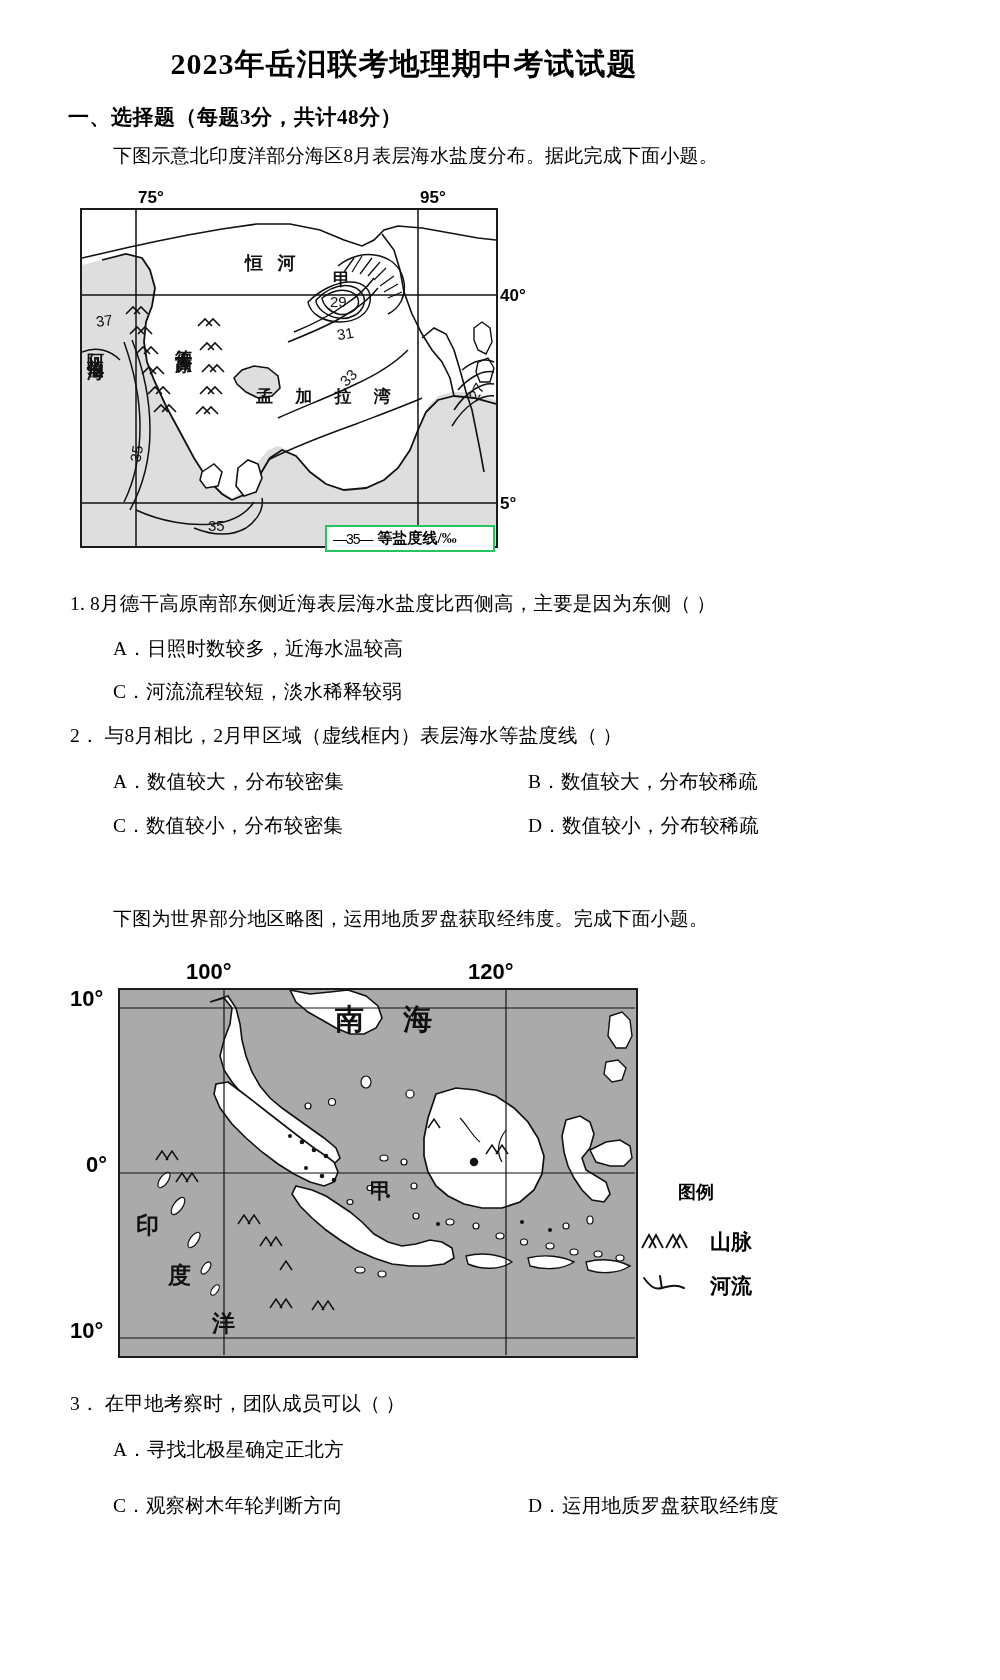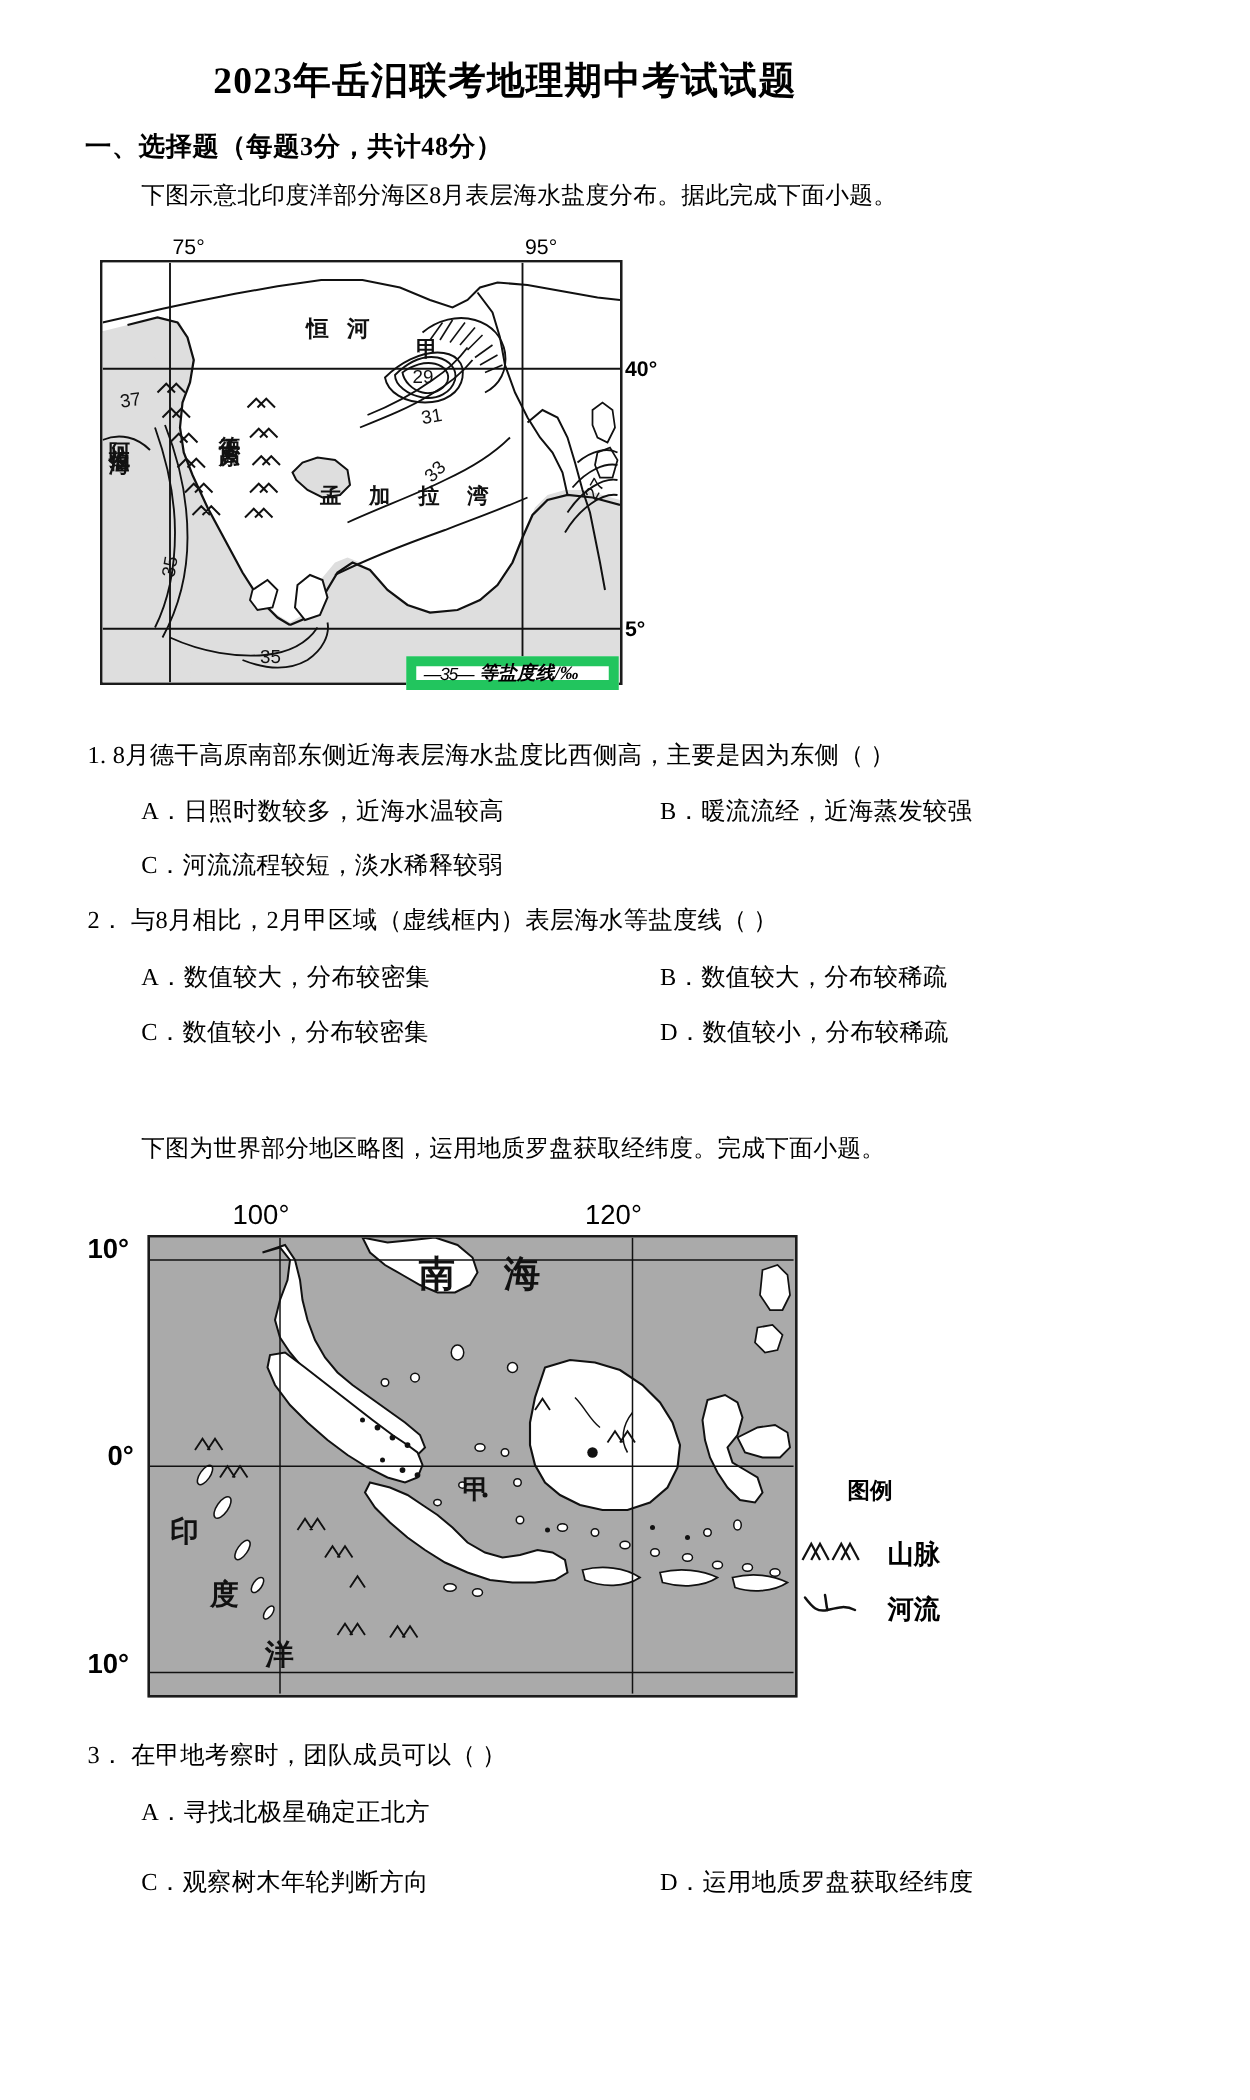--- a/index.html
+++ b/index.html
@@ -71,21 +71,21 @@
     background: #dedede;
     box-sizing: border-box;
     overflow: hidden;
   }
   #map1 svg, #map2 svg { display: block; }
 
   .lon-lab {
     position: absolute;
     font-size: 17px;
     font-family: "Liberation Sans", sans-serif;
-    font-weight: normal;
+    font-weight: bold;
   }
   .lat-lab {
     position: absolute;
     font-size: 17px;
     font-family: "Liberation Sans", sans-serif;
     font-weight: bold;
   }
 
   .map-cn {
     position: absolute;
@@ -105,28 +105,27 @@
     color: #111;
   }
 
   
   #legend1 {
     position: absolute;
     left: 325px;
     top: 525px;
     width: 170px;
     height: 27px;
-    border: 8px solid #22c55e;
+    border: 2px solid #22c55e;
     background: #ffffff;
     box-sizing: border-box;
     display: flex;
     align-items: center;
     padding-left: 6px;
     gap: 5px;
-    font-style: italic;
   }
   .leg-sym {
     font-size: 14px;
     font-family: "Liberation Sans", sans-serif;
     white-space: nowrap;
     letter-spacing: -1px;
   }
   .leg-txt {
     font-size: 15px;
     font-weight: bold;
@@ -336,23 +335,20 @@
     <span class="leg-sym">—35—</span>
     <span class="leg-txt">等盐度线/‰</span>
   </div>
 
   <div class="q-line" style="left:70px; top:590px;">
     <span>1.</span>
     <span>8月德干高原南部东侧近海表层海水盐度比西侧高，主要是因为东侧（   ）</span>
   </div>
   <div class="opt" style="left:113px; top:635px;">
     <span>A．</span><span>日照时数较多，近海水温较高</span>
-  </div>
-  <div class="opt" style="left:528px; top:635px;">
-    <span>B．</span><span>暖流流经，近海蒸发较强</span>
   </div>
   <div class="opt" style="left:113px; top:678px;">
     <span>C．</span><span>河流流程较短，淡水稀释较弱</span>
   </div>
 
   <div class="q-line" style="left:70px; top:722px;">
     <span>2．</span>
     <span>与8月相比，2月甲区域（虚线框内）表层海水等盐度线（   ）</span>
   </div>
   <div class="opt" style="left:113px; top:768px;">

